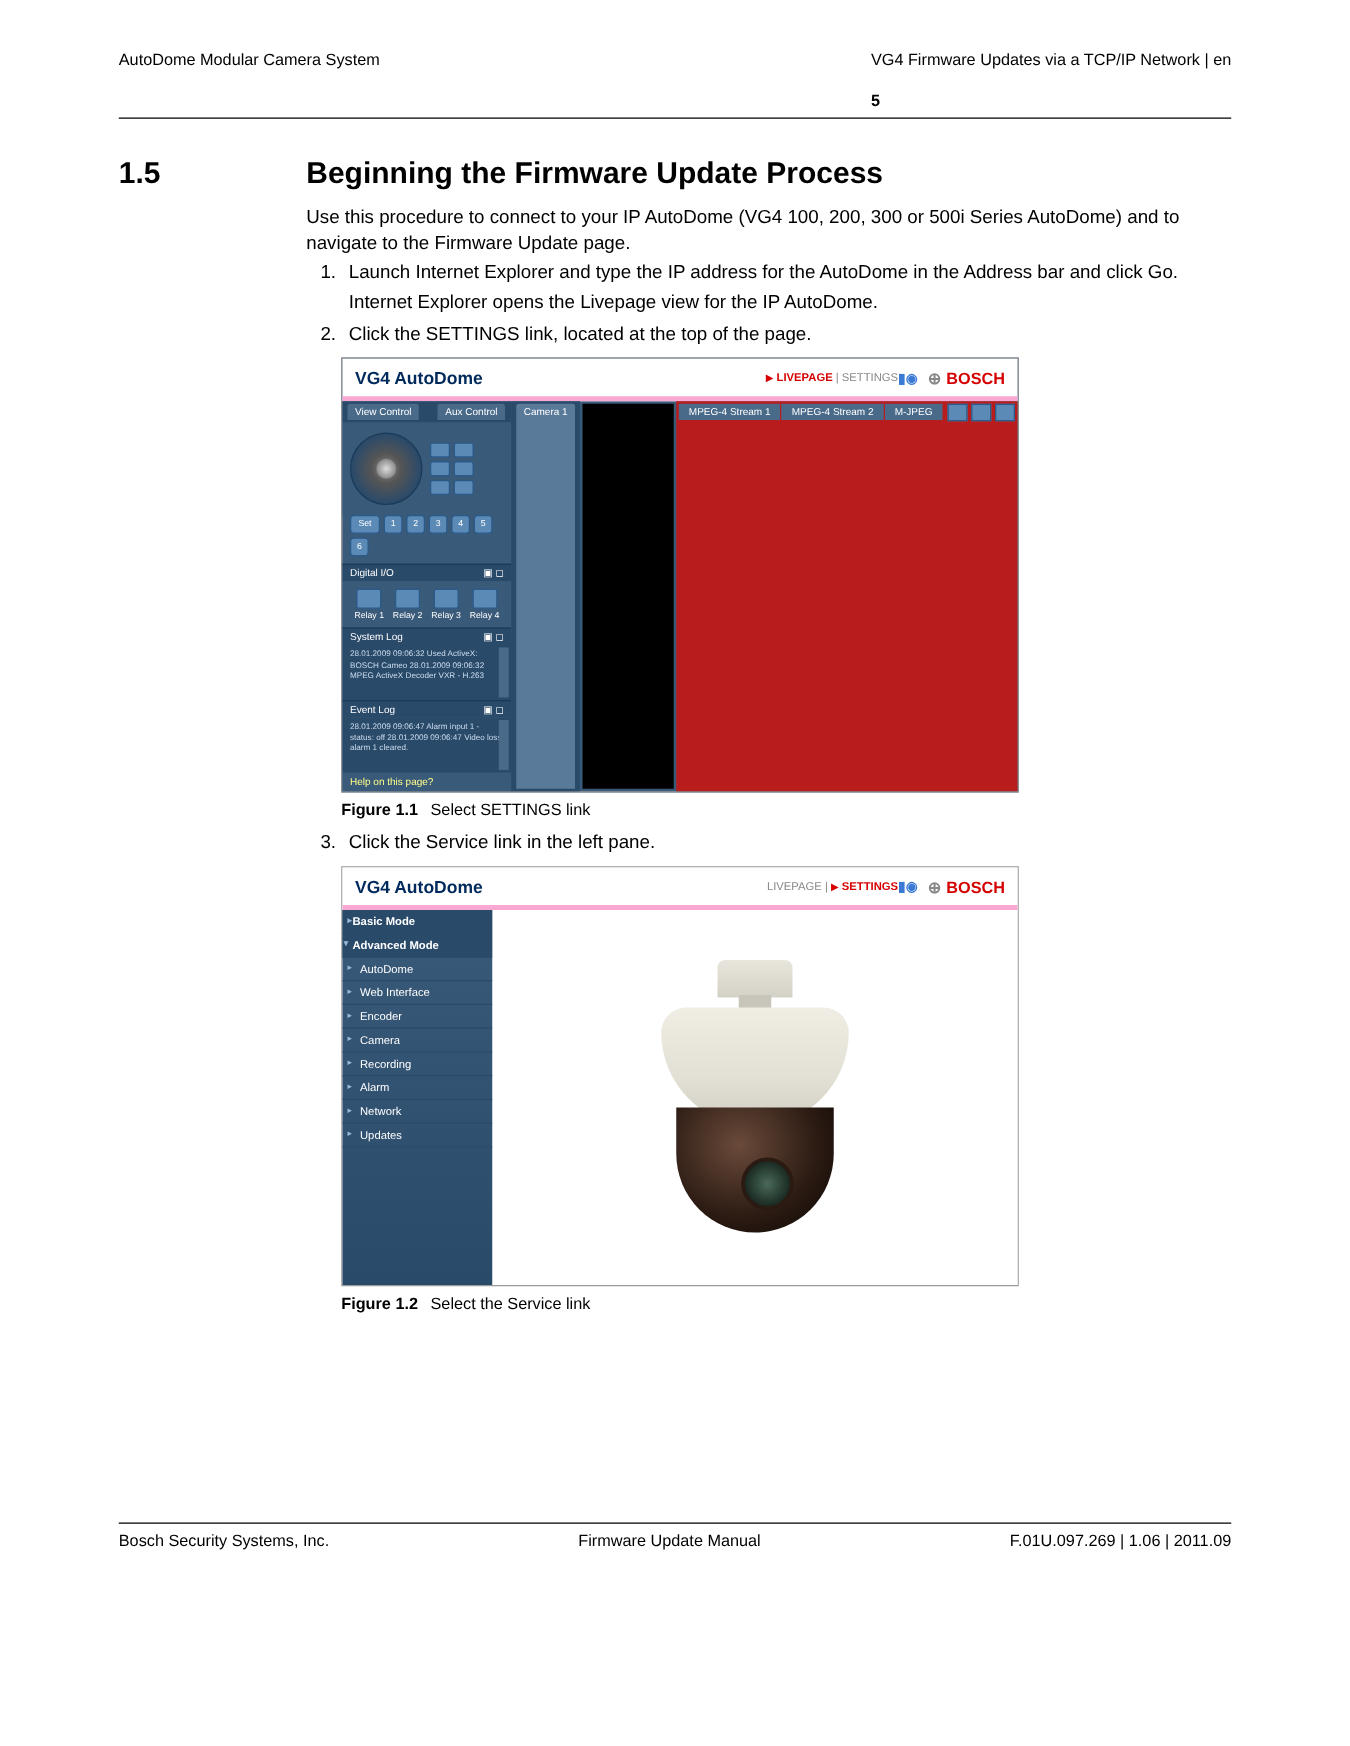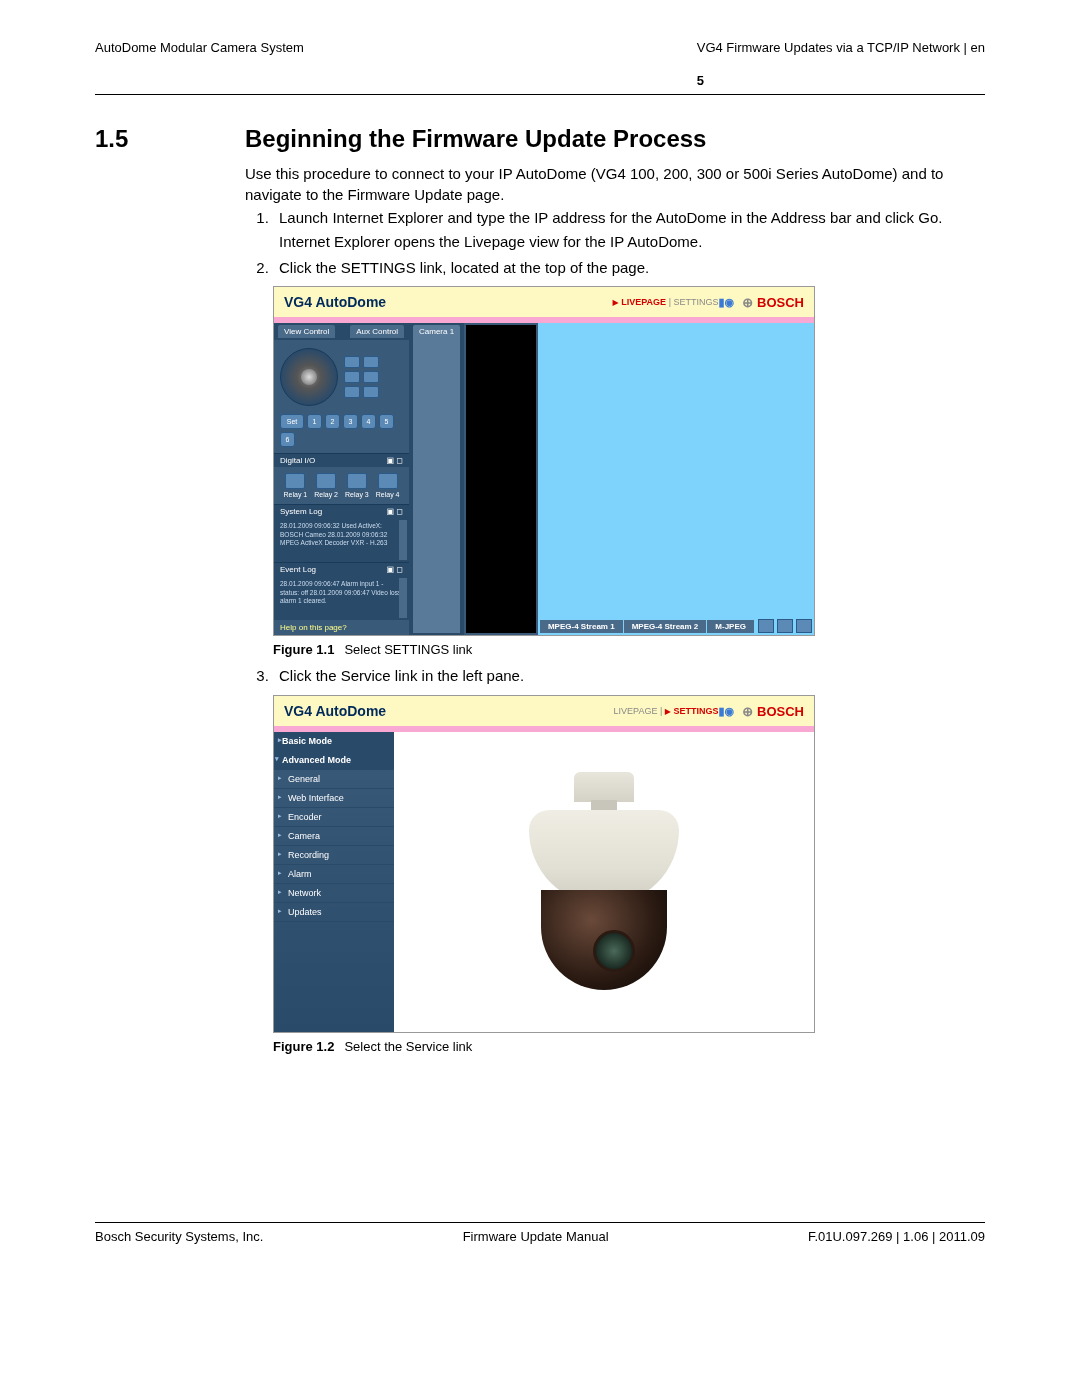--- a/index.html
+++ b/index.html
@@ -82,27 +82,27 @@
 
   
   .fig1 {
     width: 540px;
     border: 1px solid #999;
     background: #3a5a7a;
     font-size: 9px;
     color: #fff;
   }
   .fig-topbar {
-    background: #fef9c3;
+    background: #ffffff;
     color: #333;
     display: flex;
     align-items: center;
     padding: 4px 10px;
     height: 22px;
-    border-bottom: 6px solid #f9a8d4;
+    border-bottom: 4px solid #f9a8d4;
   }
   .fig-topbar .brand {
     color: #002a5c;
     font-weight: bold;
     font-size: 14px;
     flex: 0 0 auto;
   }
   .fig-topbar .center-links {
     flex: 1;
     text-align: right;
@@ -272,27 +272,26 @@
     font-size: 8px;
     color: #ff8;
   }
   .video-area {
     flex: 1;
     background: #000;
     min-height: 265px;
     margin: 2px;
   }
   .stream-tabs {
-    background: #7dd3fc;
-    display: flex;
-    align-items: flex-end;
+    background: #b91c1c;
+    display: flex;
+    align-items: flex-start;
     font-size: 8px;
     padding: 2px;
     gap: 1px;
-    font-weight: bold;
   }
   .stream-tab {
     background: #4a6a8a;
     padding: 2px 8px;
   }
   .stream-tabs .spacer {
     flex: 1;
   }
   .stream-icon {
     width: 14px;
@@ -546,21 +545,21 @@
             <div class="bosch-logo">
               <span class="info">▮◉</span>
               <span class="globe">⊕</span>
               <span>BOSCH</span>
             </div>
           </div>
           <div class="fig2-body">
             <div class="fig2-left">
               <div class="nav-item lvl0">Basic Mode</div>
               <div class="nav-item lvl0 open">Advanced Mode</div>
-              <div class="nav-item">General</div>
+              <div class="nav-item">AutoDome</div>
               <div class="nav-item">Web Interface</div>
               <div class="nav-item">Encoder</div>
               <div class="nav-item">Camera</div>
               <div class="nav-item">Recording</div>
               <div class="nav-item">Alarm</div>
               <div class="nav-item">Network</div>
               <div class="nav-item">Updates</div>
             </div>
             <div class="fig2-right">
               <div class="dome-camera">

